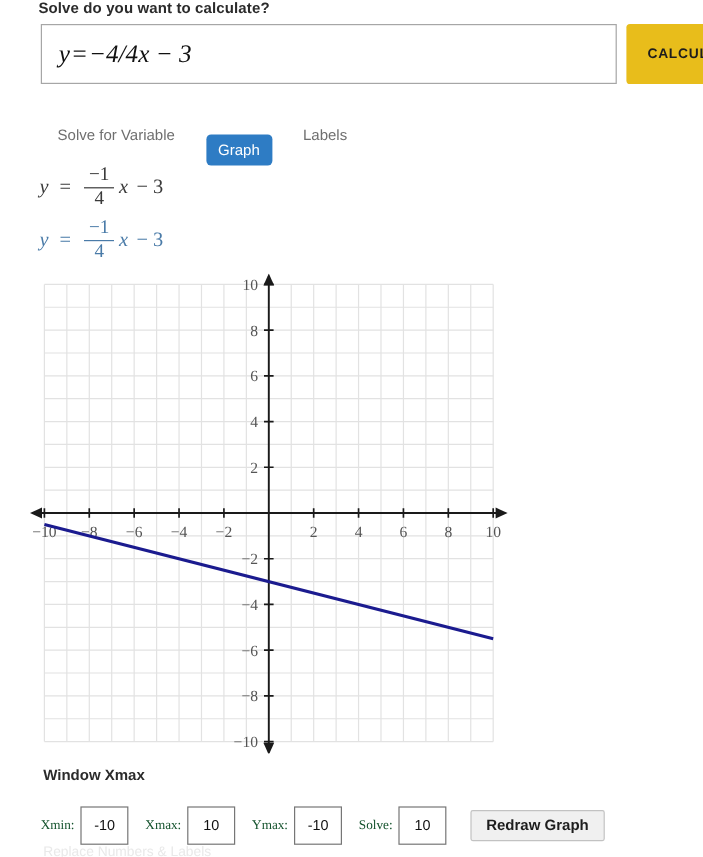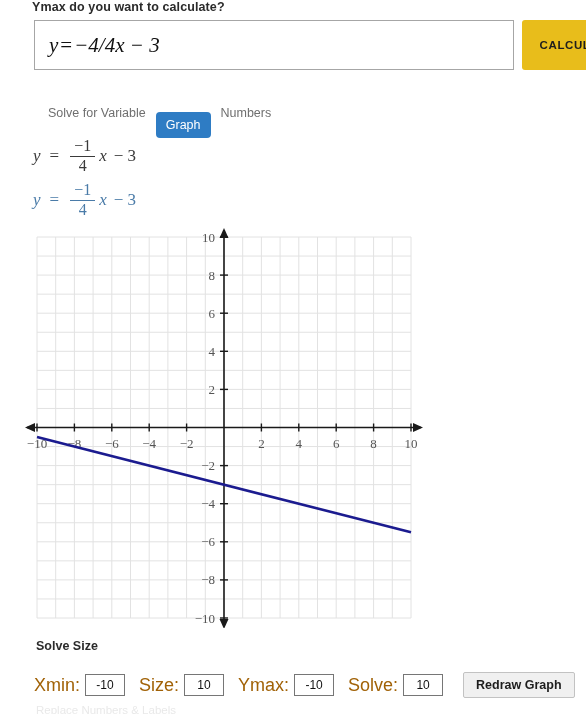--- a/index.html
+++ b/index.html
@@ -65,21 +65,21 @@
     overflow: hidden;
     cursor: pointer;
   }
 
   
   .tabs {
     position: absolute;
     left: 38px; top: 88px;
     display: flex;
     align-items: center;
-    gap: 0px;
+    gap: 16px;
   }
   .tab {
     font-size: 12.5px;
     color: #6f6f6f;
     padding: 6px 10px;
     border-radius: 4px;
     cursor: pointer;
     white-space: nowrap;
   }
   .tab.active {
@@ -139,26 +139,27 @@
     font-weight: bold;
     color: #2b2b2b;
   }
   .win-row {
     position: absolute;
     left: 34px; top: 672px;
     display: flex;
     align-items: center;
   }
   .win-label {
-    font-size: 18px;
-    color: #a16207;
+    font-size: 11px;
+    color: #14532d;
     margin-right: 5px;
+    font-family: Liberation Serif, serif;
   }
   .win-input {
-    width: 40px; height: 22px;
+    width: 40px; height: 32px;
     border: 1px solid #767676;
     background: #fff;
     font-size: 12px;
     text-align: center;
     color: #111;
     font-family: "Liberation Sans", sans-serif;
     margin-right: 14px;
     padding: 0;
   }
   .redraw-btn {
@@ -182,35 +183,35 @@
     font-size: 11.5px;
     color: #e9e9e9;
     white-space: nowrap;
   }
 </style>
 </head>
 <body>
 
 <div id="page">
 
-  <div class="question">Ymax do you want to calculate?</div>
+  <div class="question">Solve do you want to calculate?</div>
 
   <div class="input-row">
     <div class="expr-input" title="y = −1/4x − 3">
       <span class="mvar">y</span>
       <span class="mop">=</span>
       <span class="mvar">−4/4x − 3</span>
     </div>
     <button class="calc-btn">CALCULATE</button>
   </div>
 
   <div class="tabs">
     <div class="tab">Solve for Variable</div>
     <div class="tab active">Graph</div>
-    <div class="tab">Numbers</div>
+    <div class="tab">Labels</div>
   </div>
 
   <div class="eqs">
     <div class="eq eq-dark">
       <span class="lhs">y</span>
       <span class="eqsign">=</span>
       <span class="frac">
         <span class="num">−1</span>
         <span class="bar"></span>
         <span class="den">4</span>
@@ -325,26 +326,26 @@
           <text x="191" y="89.69999999999999" text-anchor="end" font-size="13" fill="#555555" font-family="&quot;Liberation Serif&quot;, serif">6</text>
           <line x1="196" y1="47.099999999999966" x2="204" y2="47.099999999999966" stroke="#1a1a1a" stroke-width="1.4"></line>
           <text x="191" y="51.599999999999966" text-anchor="end" font-size="13" fill="#555555" font-family="&quot;Liberation Serif&quot;, serif">8</text>
           <line x1="196" y1="9" x2="204" y2="9" stroke="#1a1a1a" stroke-width="1.4"></line>
           <text x="191" y="13.5" text-anchor="end" font-size="13" fill="#555555" font-family="&quot;Liberation Serif&quot;, serif">10</text>
         </g>
         <polyline points="13,209.025 387,304.275" fill="none" stroke="#1b1b8f" stroke-width="2.6"></polyline>
       </svg>
   </div>
 
-  <div class="win-title">Solve Size</div>
+  <div class="win-title">Window Xmax</div>
   <div class="win-row">
     <span class="win-label">Xmin:</span>
     <input class="win-input" type="text" value="-10" style="">
 
-    <span class="win-label">Size:</span>
+    <span class="win-label">Xmax:</span>
     <input class="win-input" type="text" value="10" style="">
 
     <span class="win-label">Ymax:</span>
     <input class="win-input" type="text" value="-10" style="">
 
     <span class="win-label">Solve:</span>
     <input class="win-input" type="text" value="10" style="">
 
     <button class="redraw-btn">Redraw Graph</button>
   </div>

